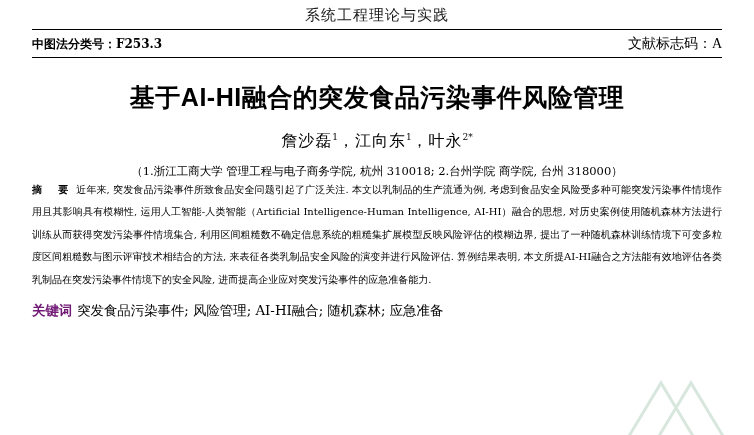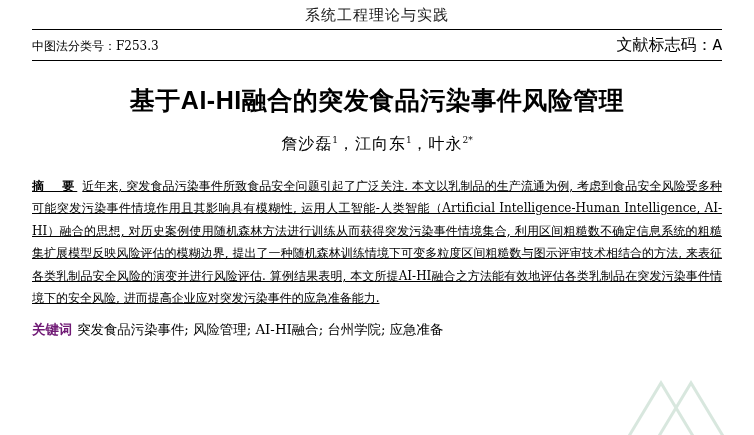--- a/index.html
+++ b/index.html
@@ -47,24 +47,25 @@
     font-family: "Liberation Serif", serif;
   }
   .meta-doi {
     font-weight: bold;
     font-family: "Liberation Serif", serif;
     letter-spacing: 0px;
   }
   .meta-clc {
     font-family: "DejaVu Serif", serif;
     font-size: 12px;
+    font-weight: bold;
   }
   .meta-docid {
-    font-family: Liberation Mono, monospace;
-    font-size: 16px;
+    font-family: Liberation Serif, serif;
+    font-size: 14px;
   }
   .rule-meta {
     border-bottom: 1.1px solid #000;
     margin: 4px 2px 0 2px;
   }
 
   
   .title {
     text-align: center;
     font-size: 25px;
@@ -90,28 +91,26 @@
   .affil {
     text-align: center;
     font-size: 11.5px;
     font-family: "DejaVu Serif", serif;
     margin-top: 12px;
     color: #000;
   }
 
   
   .abstract {
-    margin-top: 20px;
-    font-size: 12px;
+    font-size: 10px;
     font-family: "DejaVu Serif", serif;
     line-height: 22.5px;
     text-align: justify;
     text-justify: inter-ideograph;
     padding: 0 2px;
-    text-decoration: underline;
   }
   .abstract .lbl {
     font-weight: bold;
     letter-spacing: 3px;
     margin-right: 5px;
   }
   .keywords {
     margin-top: 9px;
     font-size: 13.4px;
     font-family: "DejaVu Serif", serif;
@@ -150,27 +149,28 @@
     <span class="meta-docid">文献标志码：A</span>
   </div>
   <div class="rule-meta"></div>
 
   <h1 class="title">基于AI-HI融合的突发食品污染事件风险管理</h1>
 
   <div class="authors">
     <span>詹沙磊</span><sup>1</sup><span>，</span><span>江向东</span><sup>1</sup><span>，</span><span>叶永</span><sup>2*</sup>
   </div>
 
+  <div class="affil">（1.浙江工商大学 管理工程与电子商务学院, 杭州 310018; 2.台州学院 商学院, 台州 318000）</div>
 
   <div class="abstract">
     <span class="lbl">摘　要</span><span>近年来, 突发食品污染事件所致食品安全问题引起了广泛关注. 本文以乳制品的生产流通为例, 考虑到食品安全风险受多种可能突发污染事件情境作用且其影响具有模糊性, 运用人工智能-人类智能（Artificial Intelligence-Human Intelligence, AI-HI）融合的思想, 对历史案例使用随机森林方法进行训练从而获得突发污染事件情境集合, 利用区间粗糙数不确定信息系统的粗糙集扩展模型反映风险评估的模糊边界, 提出了一种随机森林训练情境下可变多粒度区间粗糙数与图示评审技术相结合的方法, 来表征各类乳制品安全风险的演变并进行风险评估. 算例结果表明, 本文所提AI-HI融合之方法能有效地评估各类乳制品在突发污染事件情境下的安全风险, 进而提高企业应对突发污染事件的应急准备能力.</span>
   </div>
 
   <div class="keywords">
-    <span class="lbl">关键词</span><span>突发食品污染事件; 风险管理; AI-HI融合; 台州学院; 应急准备</span>
+    <span class="lbl">关键词</span><span>突发食品污染事件; 风险管理; AI-HI融合; 随机森林; 应急准备</span>
   </div>
 
   <div class="watermark">
     <svg width="120" height="70" viewBox="0 0 120 70">
       <path d="M10 70 L45 12 L80 70" fill="none" stroke="#2f7d4f" stroke-width="3"></path>
       <path d="M40 70 L75 12 L110 70" fill="none" stroke="#2f7d4f" stroke-width="3"></path>
     </svg>
   </div>
 
 </div>

